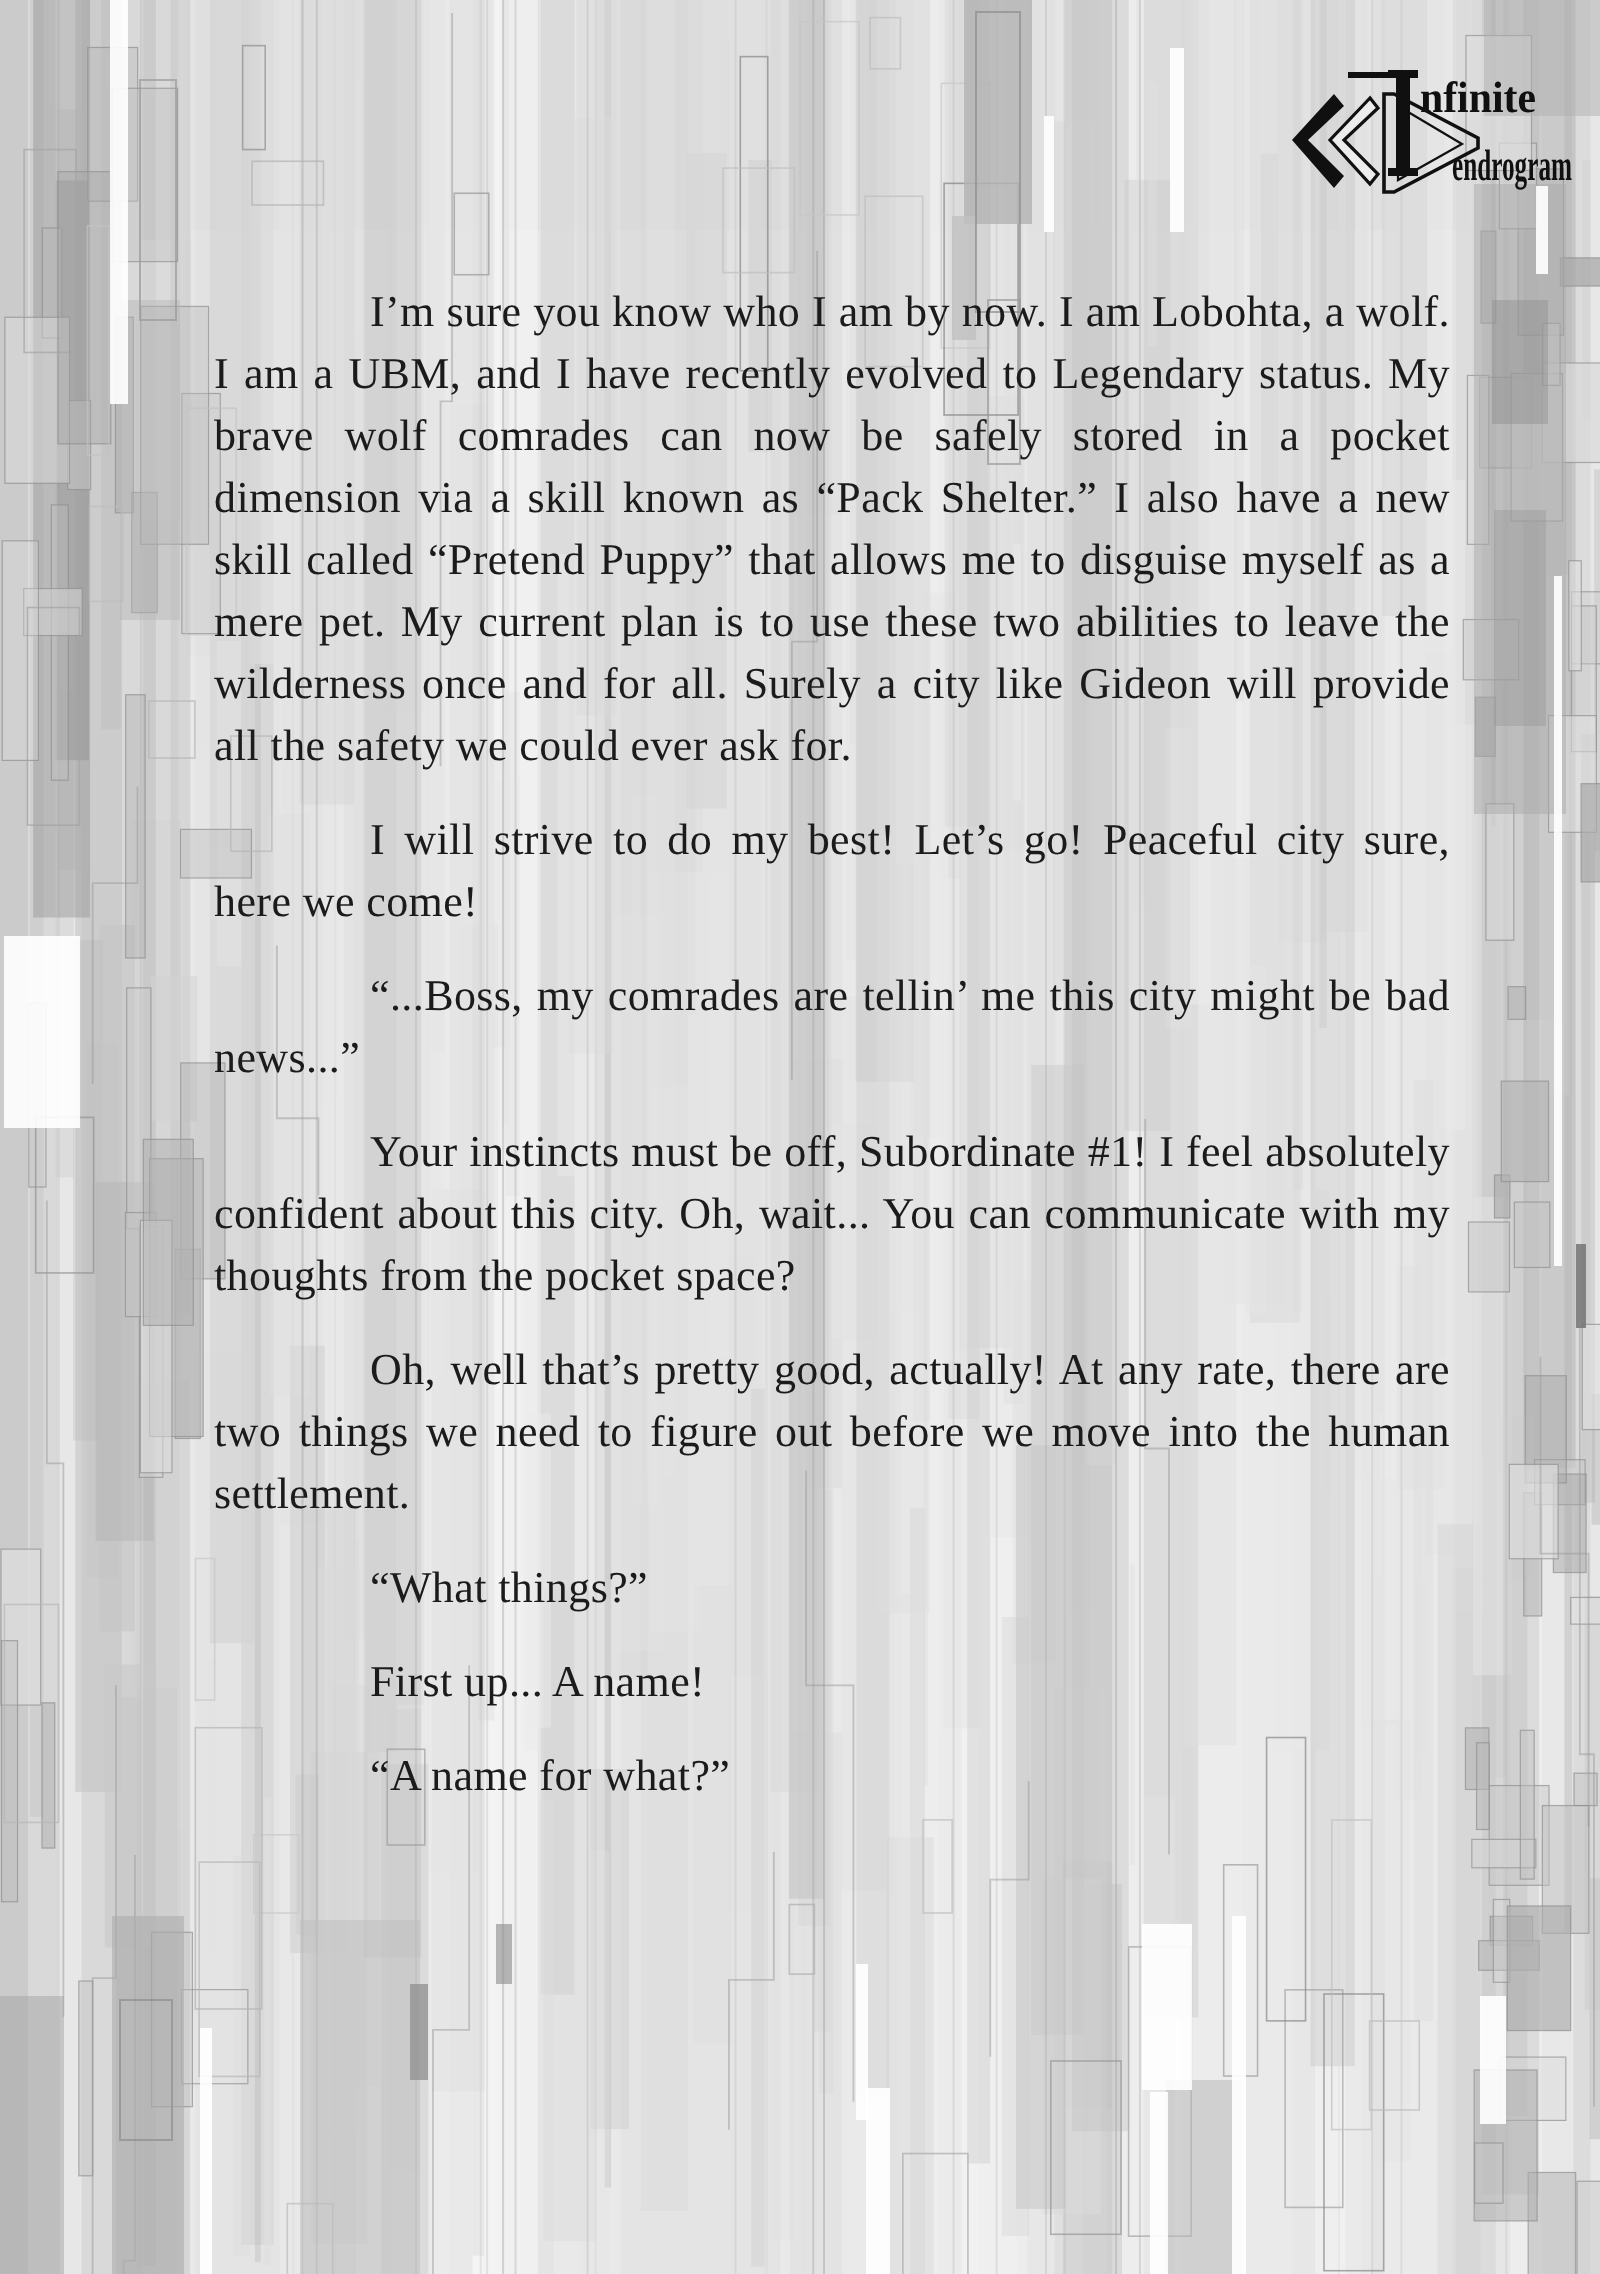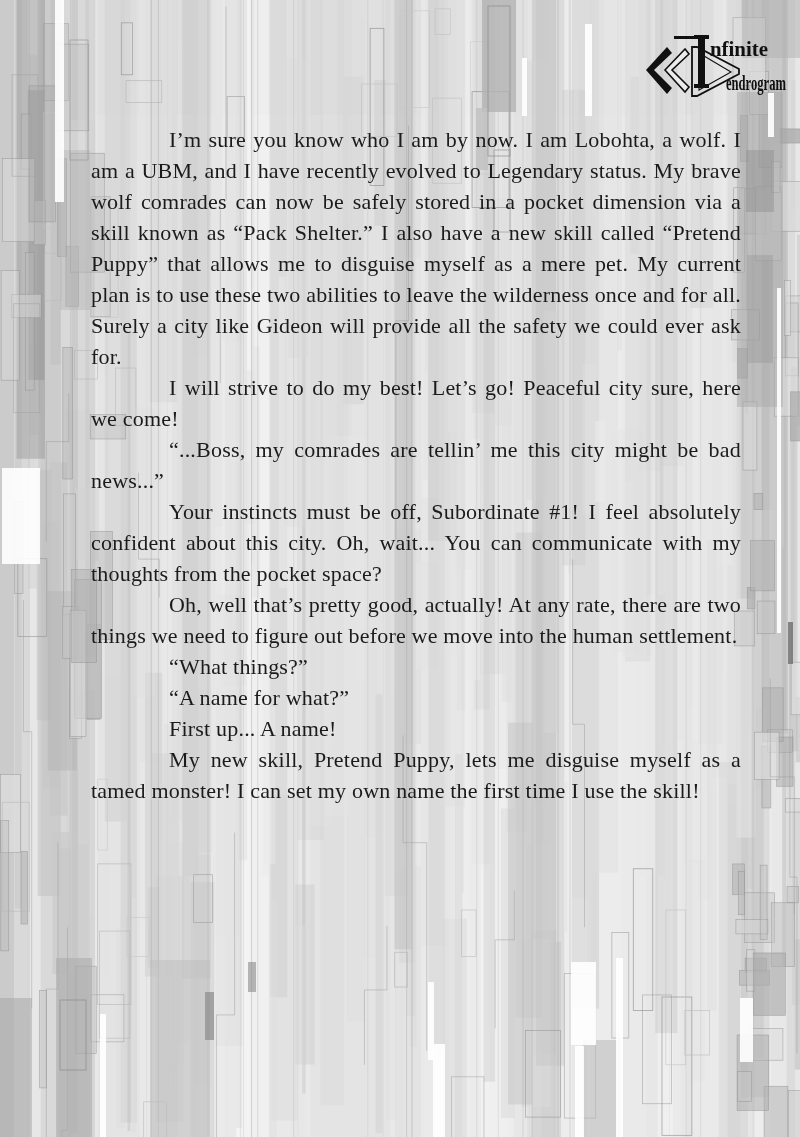--- a/index.html
+++ b/index.html
@@ -12,21 +12,21 @@
     font-family:"Liberation Serif", serif;
   }
   #bg{position:absolute;left:0;top:0;z-index:1;}
   .logo{position:absolute;left:638px;top:32px;width:152px;height:68px;z-index:3;}
   .logo svg{display:block;}
   .logo text{font-family:"Liberation Serif", serif;font-weight:bold;fill:#101010;}
   .text-block{
     position:absolute;left:91px;top:124px;width:650px;z-index:3;
   }
   .para{
-    margin:0;
+    margin:16px;
     text-indent:78px;
     text-align:justify;
     font-size:22px;
     line-height:31px;
     letter-spacing:.2px;
     color:#1b1b1b;
   }
 </style>
 </head>
 <body>
@@ -476,18 +476,17 @@
     </svg>
   </div>
 
   <main class="text-block">
     <p class="para">I’m sure you know who I am by now. I am Lobohta, a wolf. I am a UBM, and I have recently evolved to Legendary status. My brave wolf comrades can now be safely stored in a pocket dimension via a skill known as “Pack Shelter.” I also have a new skill called “Pretend Puppy” that allows me to disguise myself as a mere pet. My current plan is to use these two abilities to leave the wilderness once and for all. Surely a city like Gideon will provide all the safety we could ever ask for.</p>
       <p class="para">I will strive to do my best! Let’s go! Peaceful city sure, here we come!</p>
       <p class="para">“...Boss, my comrades are tellin’ me this city might be bad news...”</p>
       <p class="para">Your instincts must be off, Subordinate #1! I feel absolutely confident about this city. Oh, wait... You can communicate with my thoughts from the pocket space?</p>
       <p class="para">Oh, well that’s pretty good, actually! At any rate, there are two things we need to figure out before we move into the human settlement.</p>
       <p class="para">“What things?”</p>
+      <p class="para">First up... A name!</p>
       <p class="para">“A name for what?”</p>
-      <p class="para">First up... A name!</p>
-      <p class="para">My new skill, Pretend Puppy, lets me disguise myself as a tamed monster! I can set my own name the first time I use the skill!</p>
   </main>
 
 </div>
 
 </body></html>

